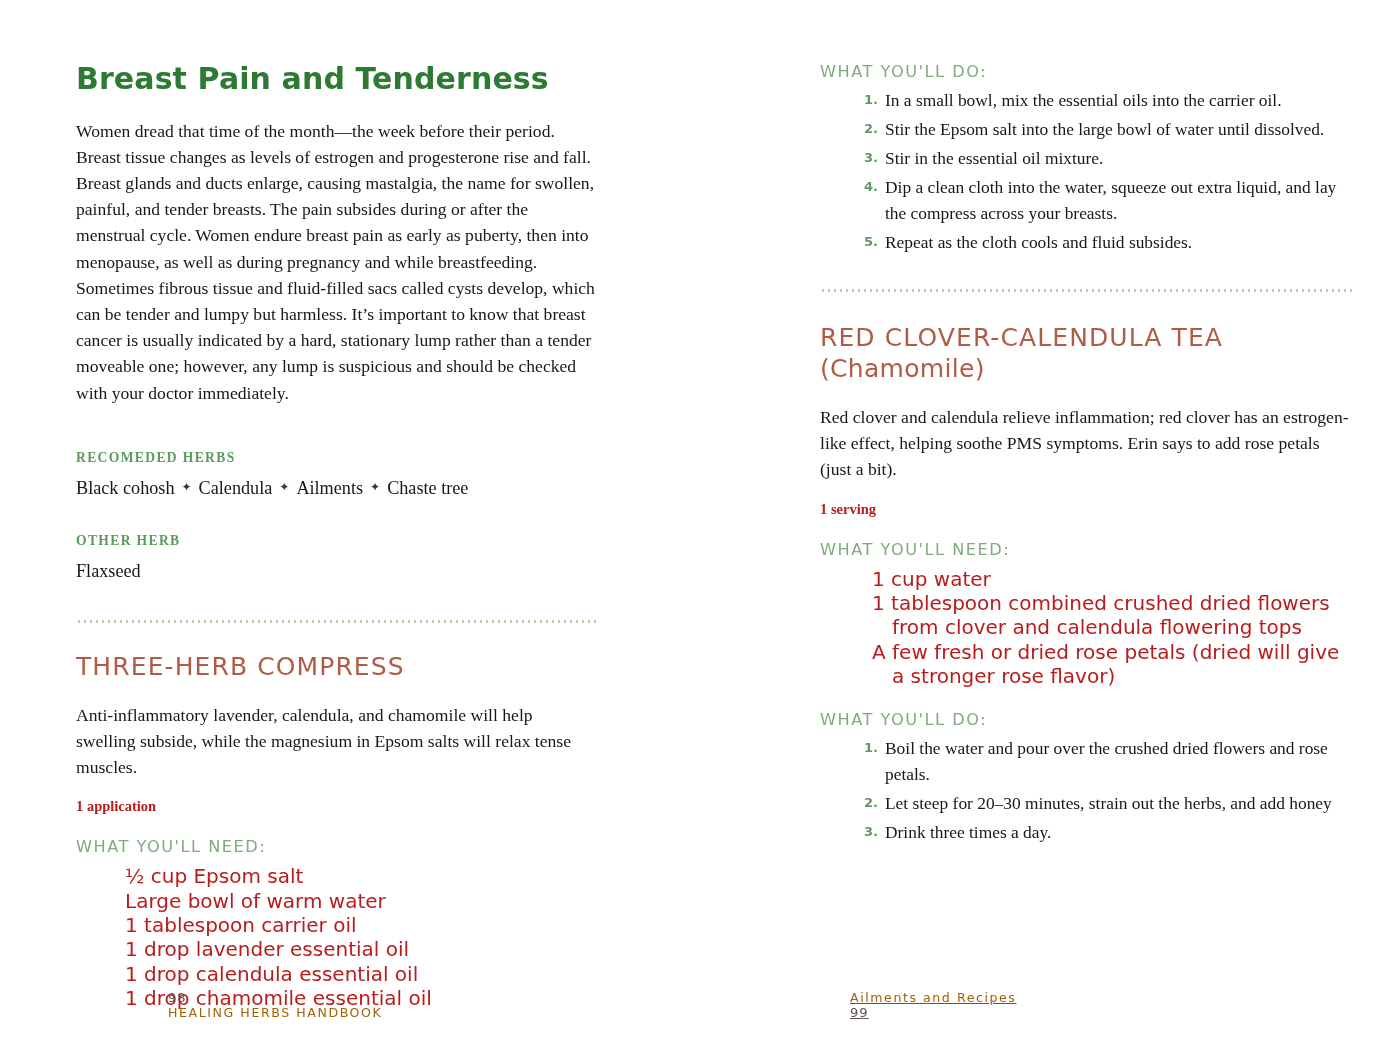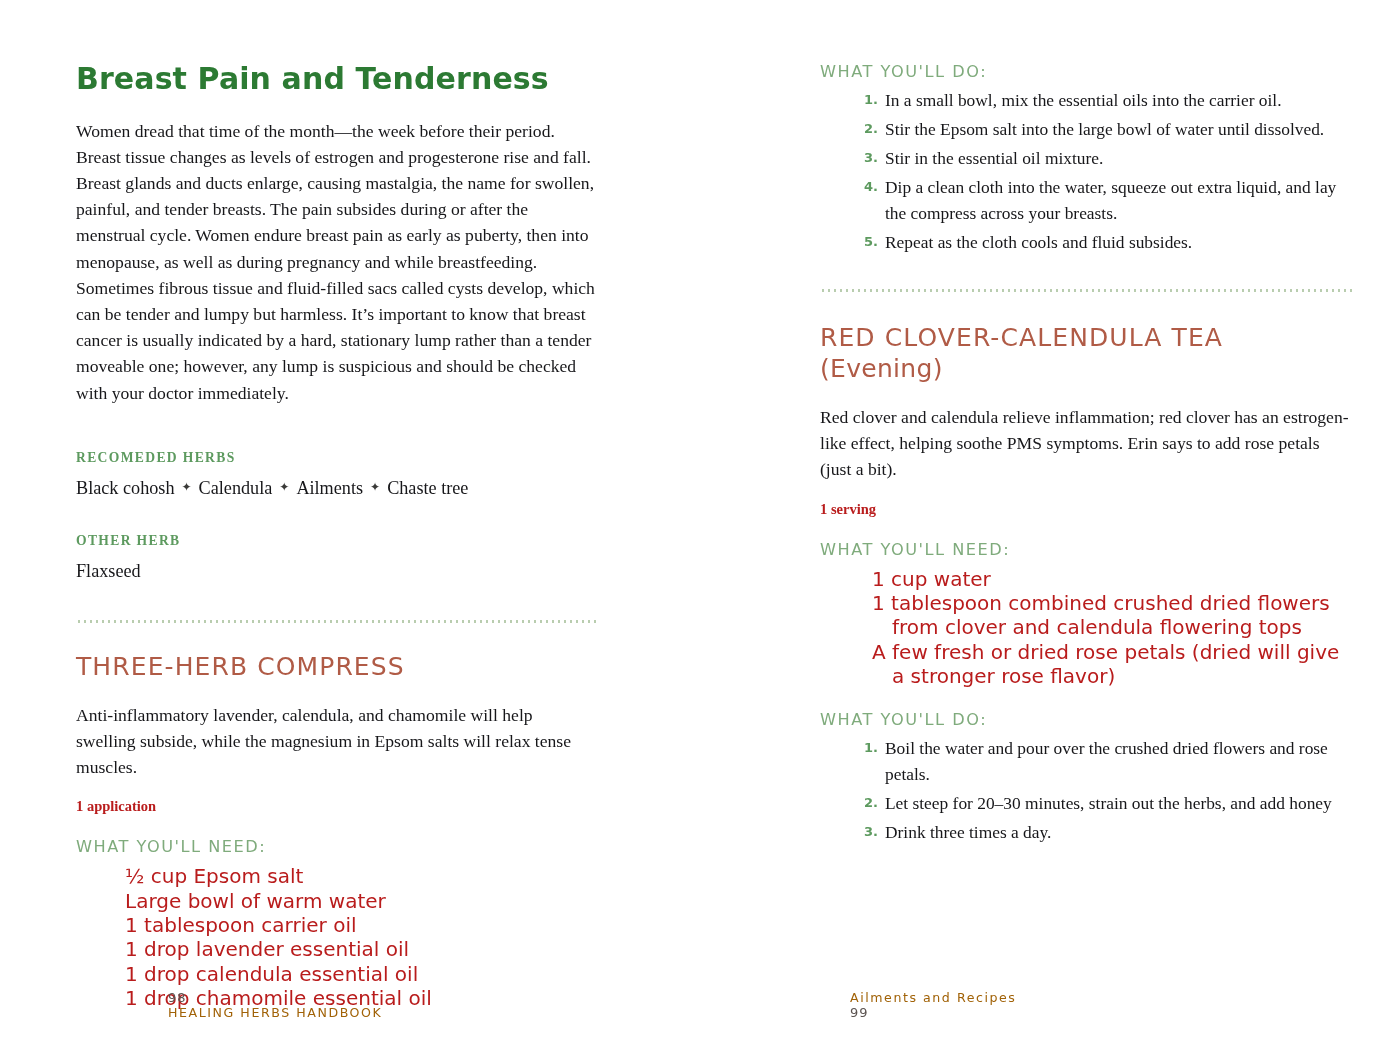--- a/index.html
+++ b/index.html
@@ -198,21 +198,21 @@
   }
   .folio {
     color: #5b5350;
     letter-spacing: 1.1px;
     font-size: 13px;
   }
   .running-head {
     color: #a16207;
   }
   .page-left .running-head { margin-left: 92px; }
-  .page-right .row { justify-content: space-between; }
+  .page-right .row { justify-content: space-between; text-decoration: underline; }
   .page-right .running-head { margin-left: 30px; }
 </style>
 </head>
 <body>
 
 <div class="spread">
 
   <div class="page page-left">
     <div class="page-inner">
 
@@ -271,21 +271,21 @@
           <li>Stir the Epsom salt into the large bowl of water until dissolved.</li>
           <li>Stir in the essential oil mixture.</li>
           <li>Dip a clean cloth into the water, squeeze out extra liquid, and lay the compress across your breasts.</li>
           <li>Repeat as the cloth cools and fluid subsides.</li>
         </ol>
 
       <div class="dot-rule"></div>
 
       <h2 class="recipe-title">
         <span>RED CLOVER-CALENDULA TEA</span>
-        <span class="sub">(Evening)</span>
+        <span class="sub">(Chamomile)</span>
       </h2>
 
       <p class="body-copy">Red clover and calendula relieve inflammation; red clover has an estrogen-like effect, helping soothe PMS symptoms. Erin says to add rose petals (just a bit).</p>
 
       <p class="yield-line">1 serving</p>
 
       <div class="section-label">WHAT YOU'LL NEED:</div>
 
       <ul class="ingredients">
           <li>1 cup water</li>

